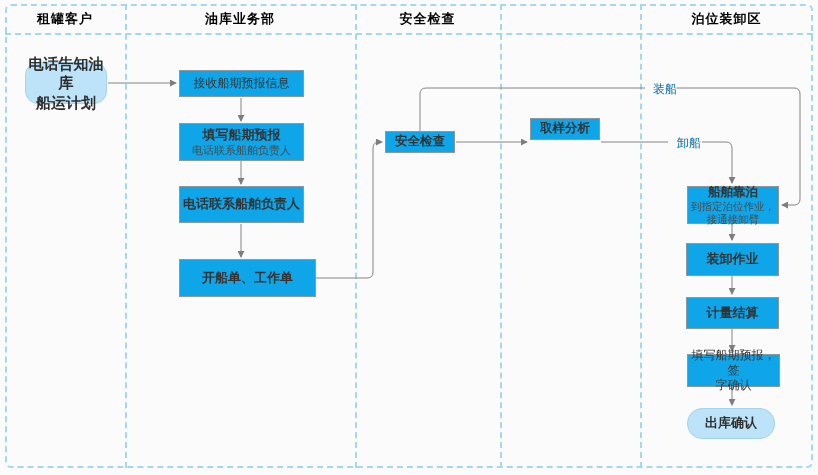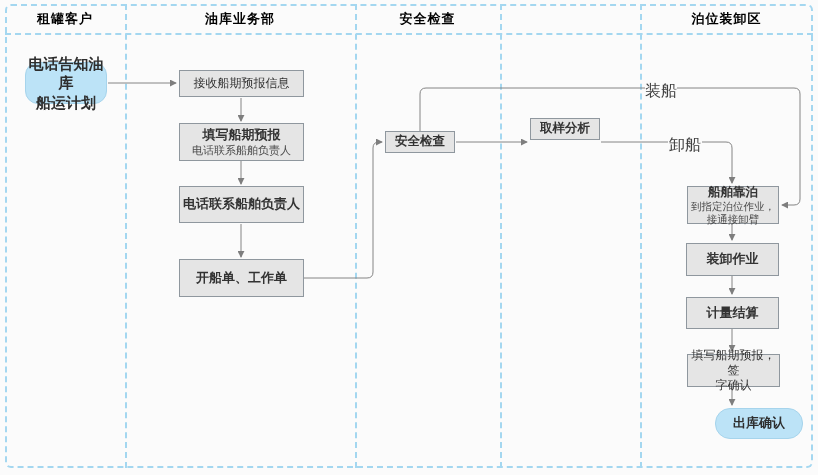--- a/index.html
+++ b/index.html
@@ -31,21 +31,21 @@
     border-left: 2px dashed #a4d7f0;
   }
   .lane-title {
     position: absolute; top: 10px;
     font-size: 13px; font-weight: bold; color: #000000;
     text-align: center; letter-spacing: 1px;
   }
   
   .box {
     position: absolute;
-    background: #e5e5e5;
+    background: #0ea5e9;
     border: 1px solid #8f979e;
     box-sizing: border-box;
     display: flex; flex-direction: column;
     align-items: center; justify-content: center;
     text-align: center; color: #333;
     line-height: 1.25;
   }
   .box .bold-label { font-size: 13px; font-weight: bold; white-space: pre-line; }
   .box .reg-label  { font-size: 12px; font-weight: normal; white-space: pre-line; }
   .box .sub-label  { font-size: 10.5px; color: #4a4a4a; white-space: pre-line; line-height: 1.2; }
@@ -54,22 +54,22 @@
     background: #bce3f7;
     border: 1px solid #a6d4ec;
     box-sizing: border-box;
     display: flex; align-items: center; justify-content: center;
     text-align: center;
     font-size: 15px; font-weight: bold; color: #2e2e2e;
     line-height: 1.3; white-space: pre-line;
   }
   .edge-label {
     position: absolute;
-    font-size: 16px; color: #404040;
-    text-align: left;
+    font-size: 12px; color: #0369a1;
+    text-align: right;
   }
   svg.connectors { position: absolute; left: 0; top: 0; pointer-events: none; }
 </style>
 </head>
 <body>
 
 <div class="canvas">
 
   <div class="outer-frame"></div>
   <div class="header-line"></div>
@@ -116,21 +116,21 @@
   <div class="box" style="left:179px;top:70px;width:125px;height:27px">
     <span class="reg-label">接收船期预报信息</span>
   </div>
   <div class="box" style="left:179px;top:123px;width:125px;height:38px">
     <span class="bold-label">填写船期预报</span>
     <span class="sub-label" style="font-size:11px">电话联系船舶负责人</span>
   </div>
   <div class="box" style="left:179px;top:186px;width:125px;height:37px">
     <span class="bold-label">电话联系船舶负责人</span>
   </div>
-  <div class="box" style="left:179px;top:259px;width:125px;height:38px">
+  <div class="box" style="left:179px;top:259px;width:137px;height:38px">
     <span class="bold-label">开船单、工作单</span>
   </div>
 
   <div class="box" style="left:385px;top:131px;width:70px;height:22px">
     <span class="bold-label" style="font-size:12.5px">安全检查</span>
   </div>
 
   <div class="box" style="left:530px;top:118px;width:70px;height:22px">
     <span class="bold-label" style="font-size:12.5px">取样分析</span>
   </div>
@@ -143,15 +143,15 @@
   <div class="box" style="left:686px;top:243px;width:93px;height:33px">
     <span class="bold-label">装卸作业</span>
   </div>
   <div class="box" style="left:686px;top:297px;width:93px;height:32px">
     <span class="bold-label">计量结算</span>
   </div>
   <div class="box" style="left:687px;top:354px;width:93px;height:33px">
     <span class="reg-label">填写船期预报，签
 字确认</span>
   </div>
-  <div class="blue-node" style="left:715px;top:408px;width:88px;height:31px;border-radius:15px;font-size:13px">出库确认</div>
+  <div class="blue-node" style="left:687px;top:408px;width:88px;height:31px;border-radius:15px;font-size:13px">出库确认</div>
 
 </div>
 
 </body></html>

